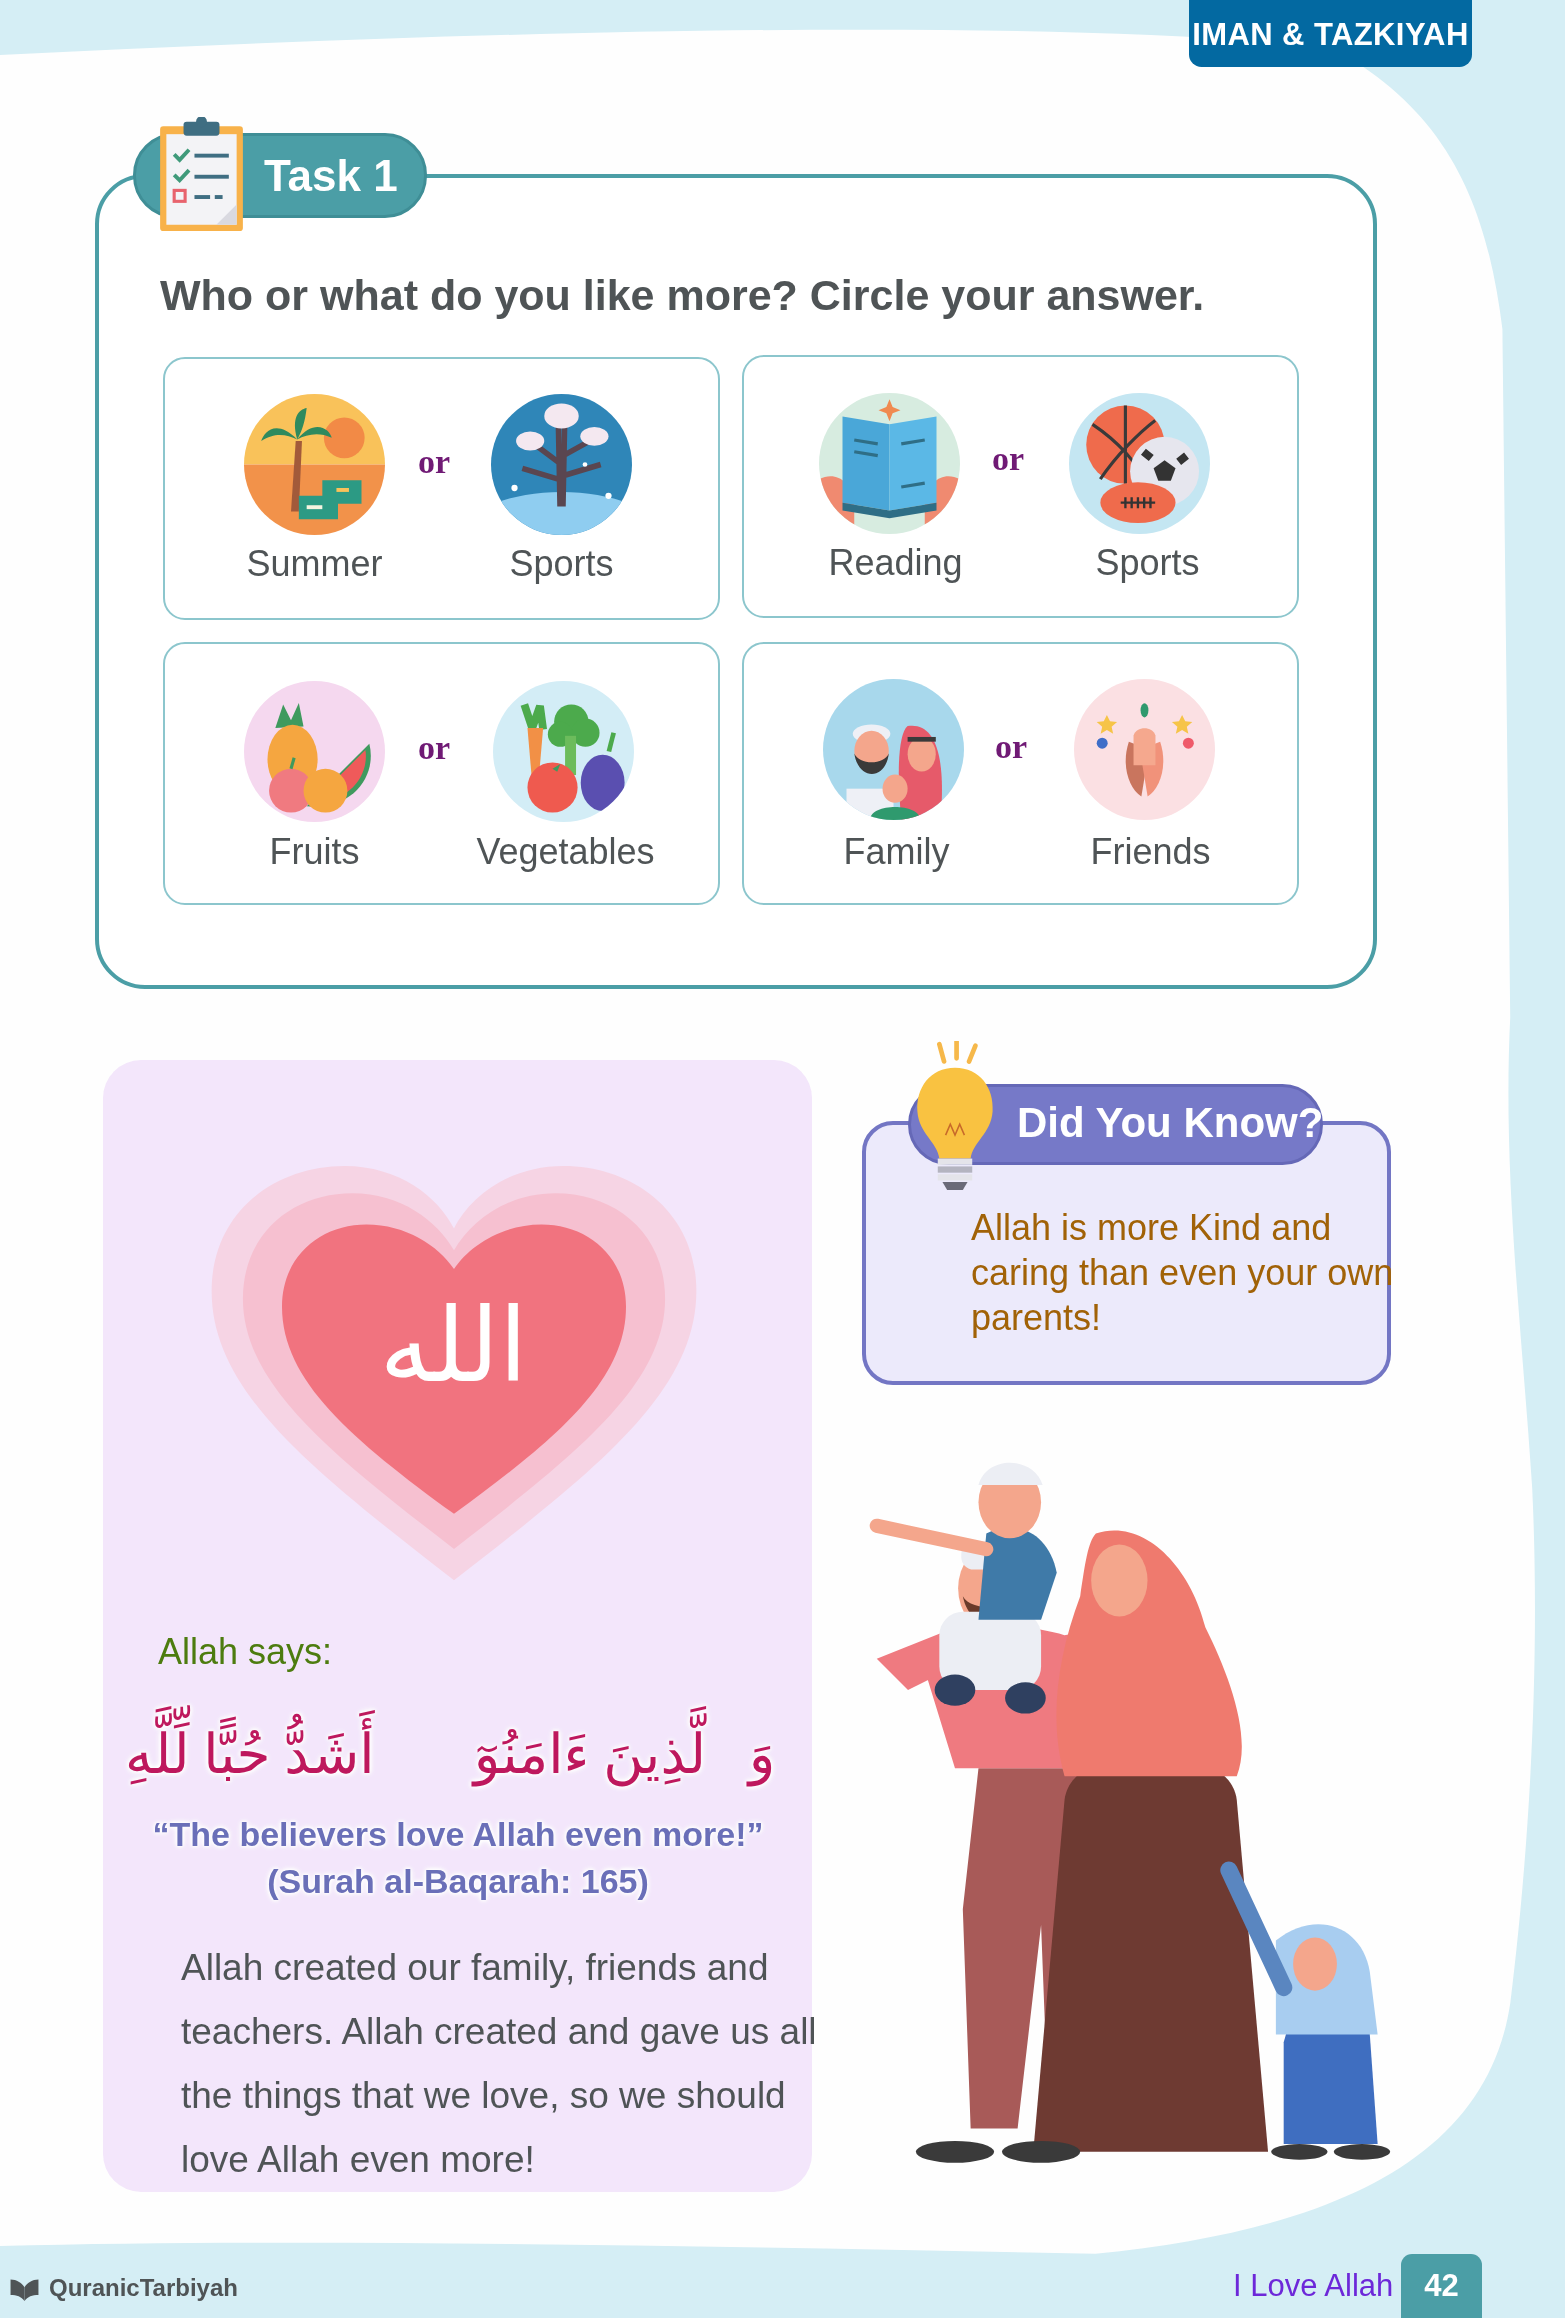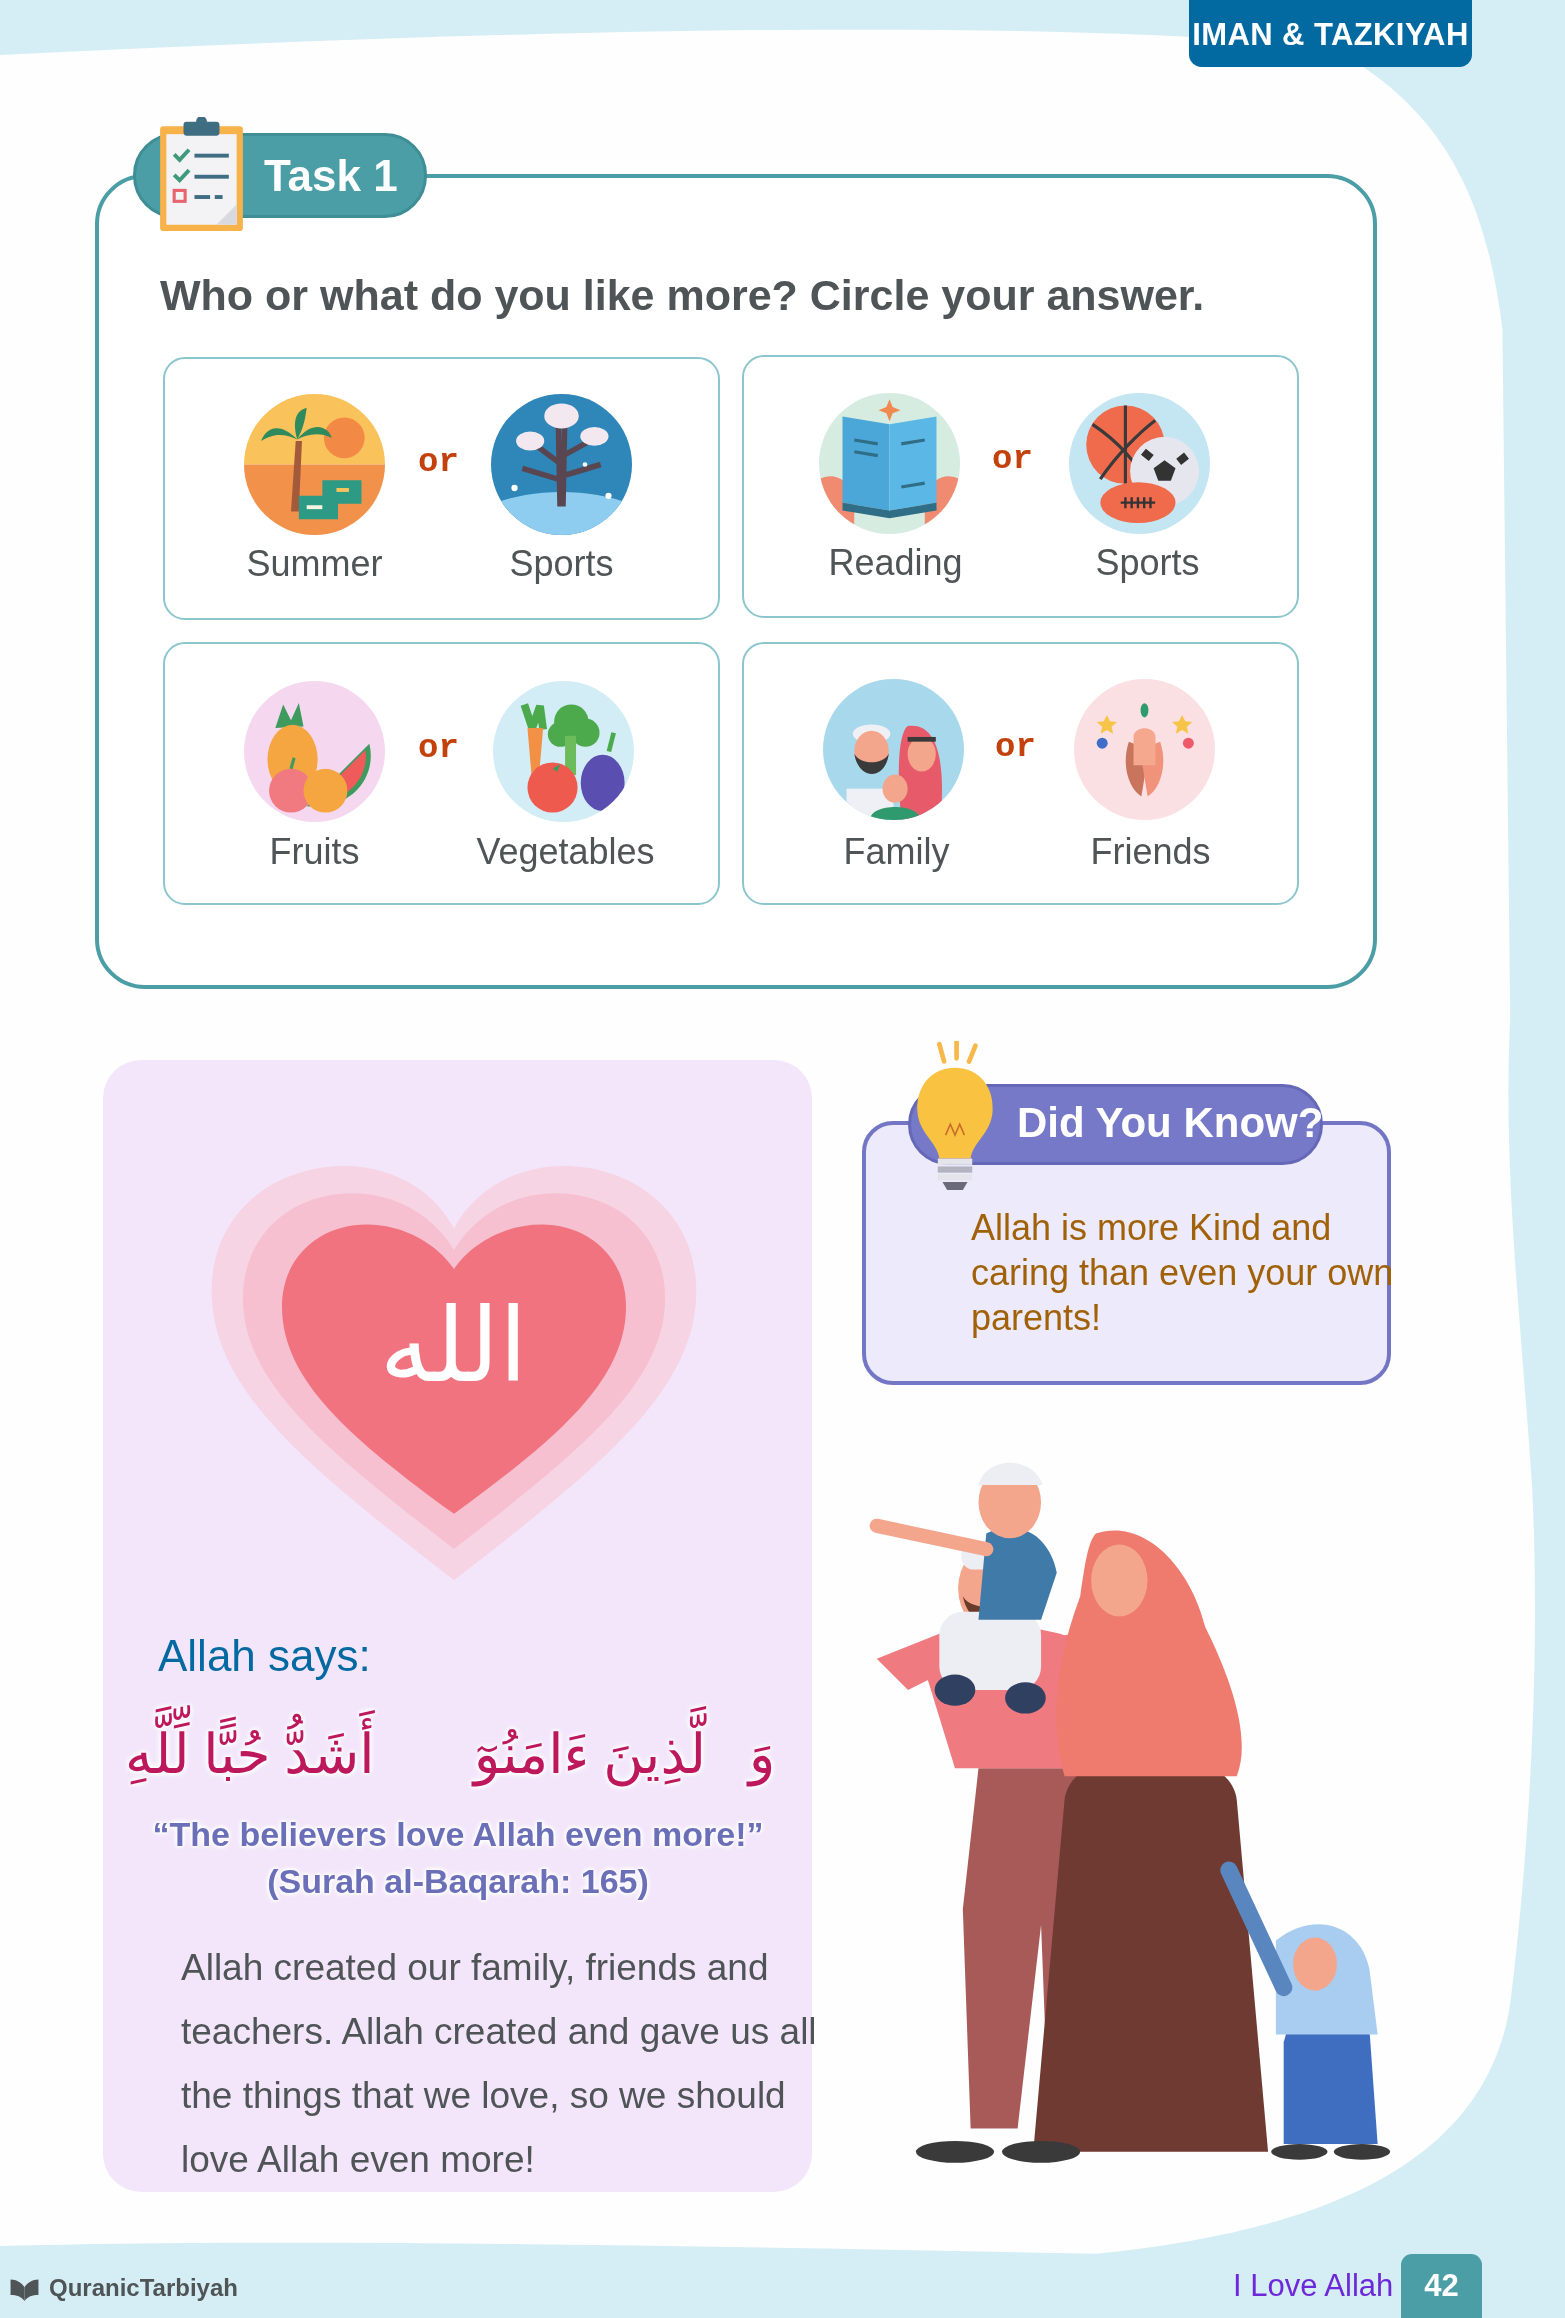--- a/index.html
+++ b/index.html
@@ -76,37 +76,37 @@
     border-radius: 50%;
     overflow: hidden;
   }
   .choice-label {
     width: 235px; text-align: center;
     font-family: "Liberation Sans", sans-serif;
     font-size: 36px;
     color: #4f5456;
   }
   .or-label {
-    font-family: Liberation Mono, monospace;
+    font-family: Liberation Serif, serif;
     font-weight: bold;
     font-size: 34px;
-    color: #c2410c;
+    color: #701a75;
   }
 
   
   .love-panel {
     left: 103px; top: 1060px; width: 709px; height: 1132px;
     background: #f3e6fb;
     border-radius: 38px;
   }
   .says-label {
     left: 158px; top: 1631px;
     font-family: "Liberation Sans", sans-serif;
-    font-size: 44px;
-    color: #0369a1;
+    font-size: 36px;
+    color: #4d7c0f;
   }
   .arabic-verse {
     left: 125px; top: 1722px; width: 673px; text-align: left;
     font-family: Liberation Serif, serif;
     font-size: 55px;
     color: #be185d;
     direction: rtl;
     text-shadow: 0 0 4.7px #fff, 0 0 4.7px #fff, 0 0 7.8px #fff, 0 0 7.8px #fff;
   }
   .verse-translation {

